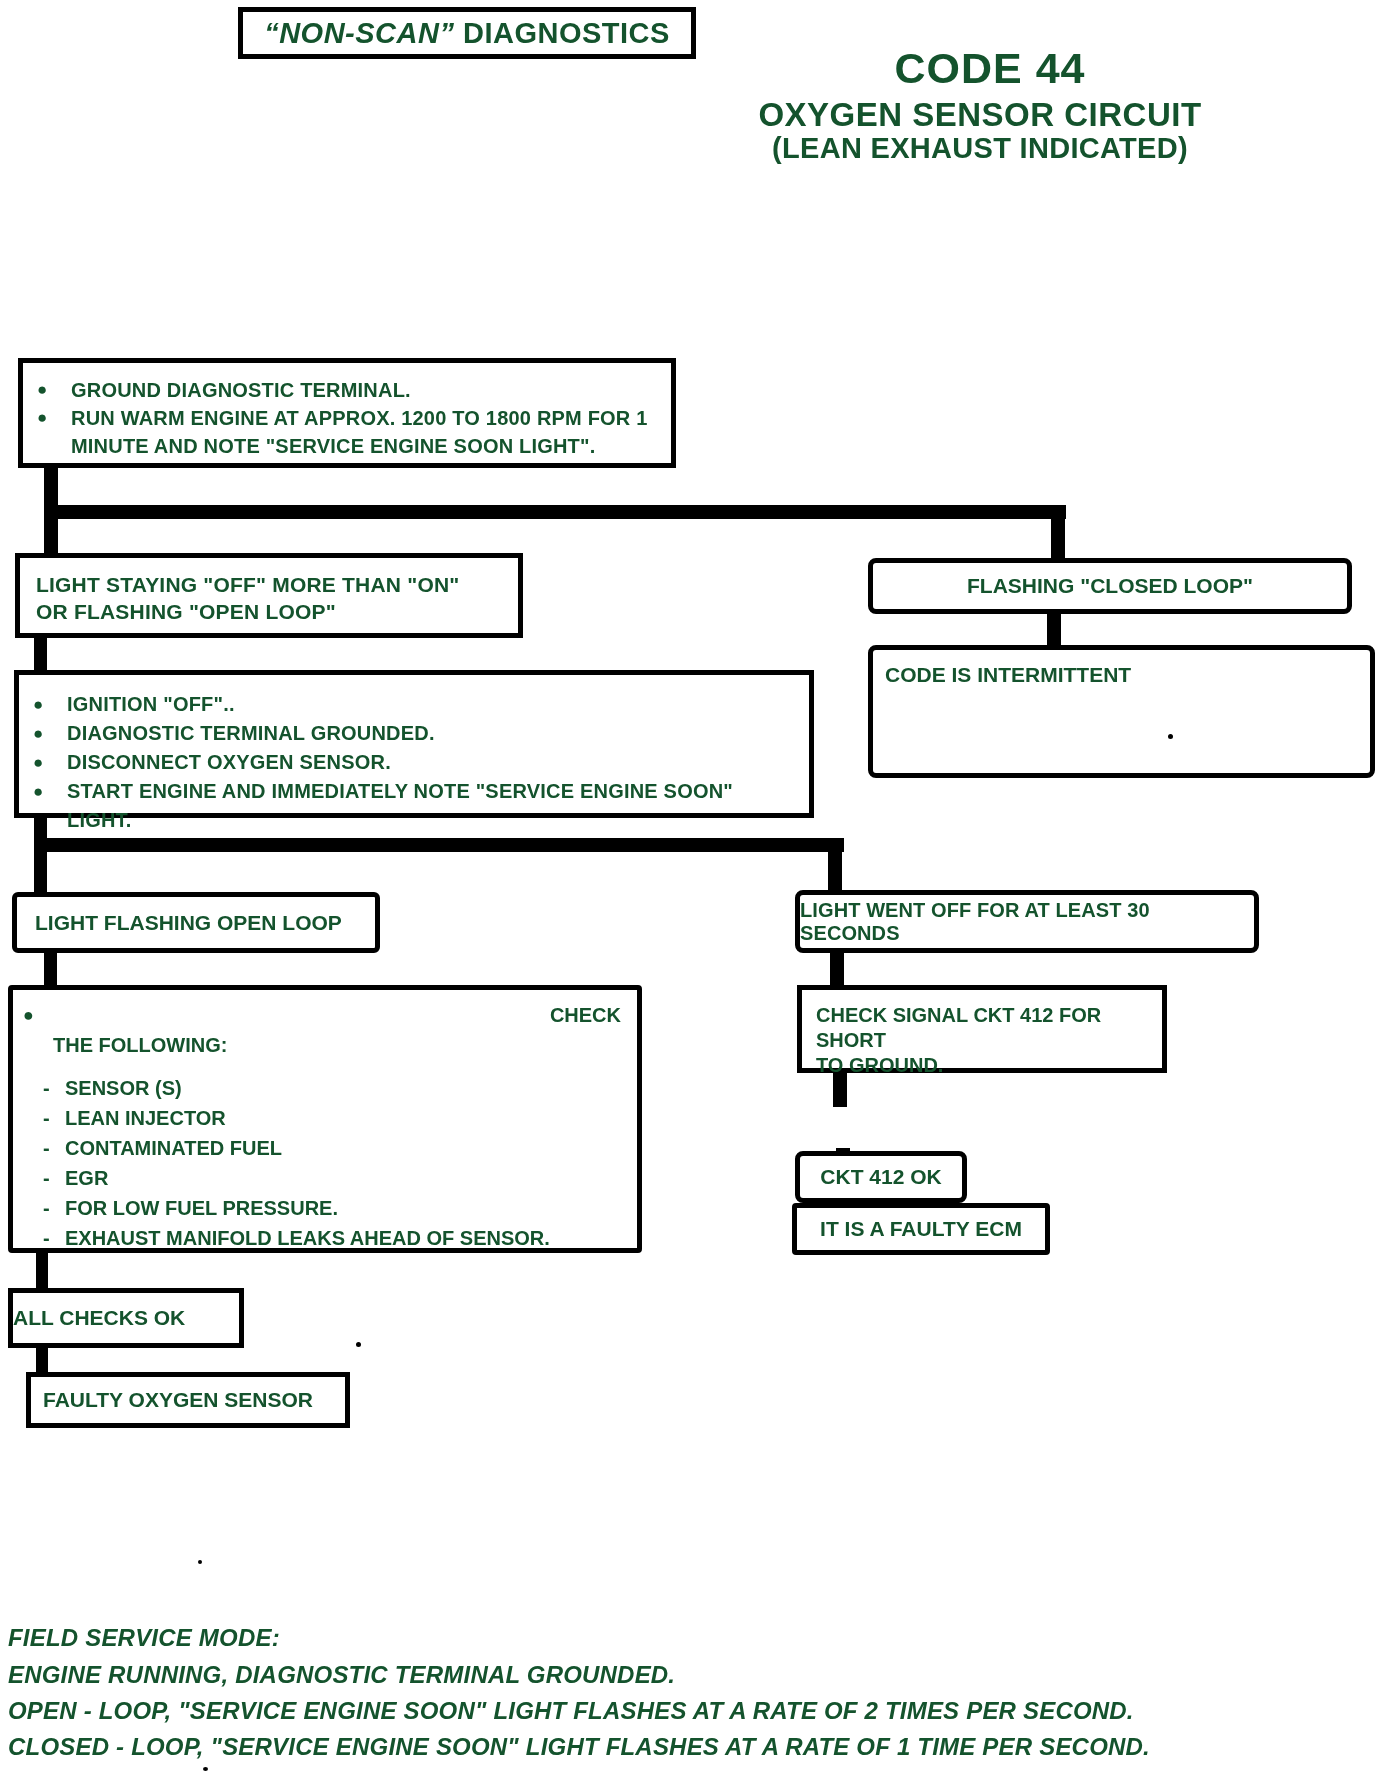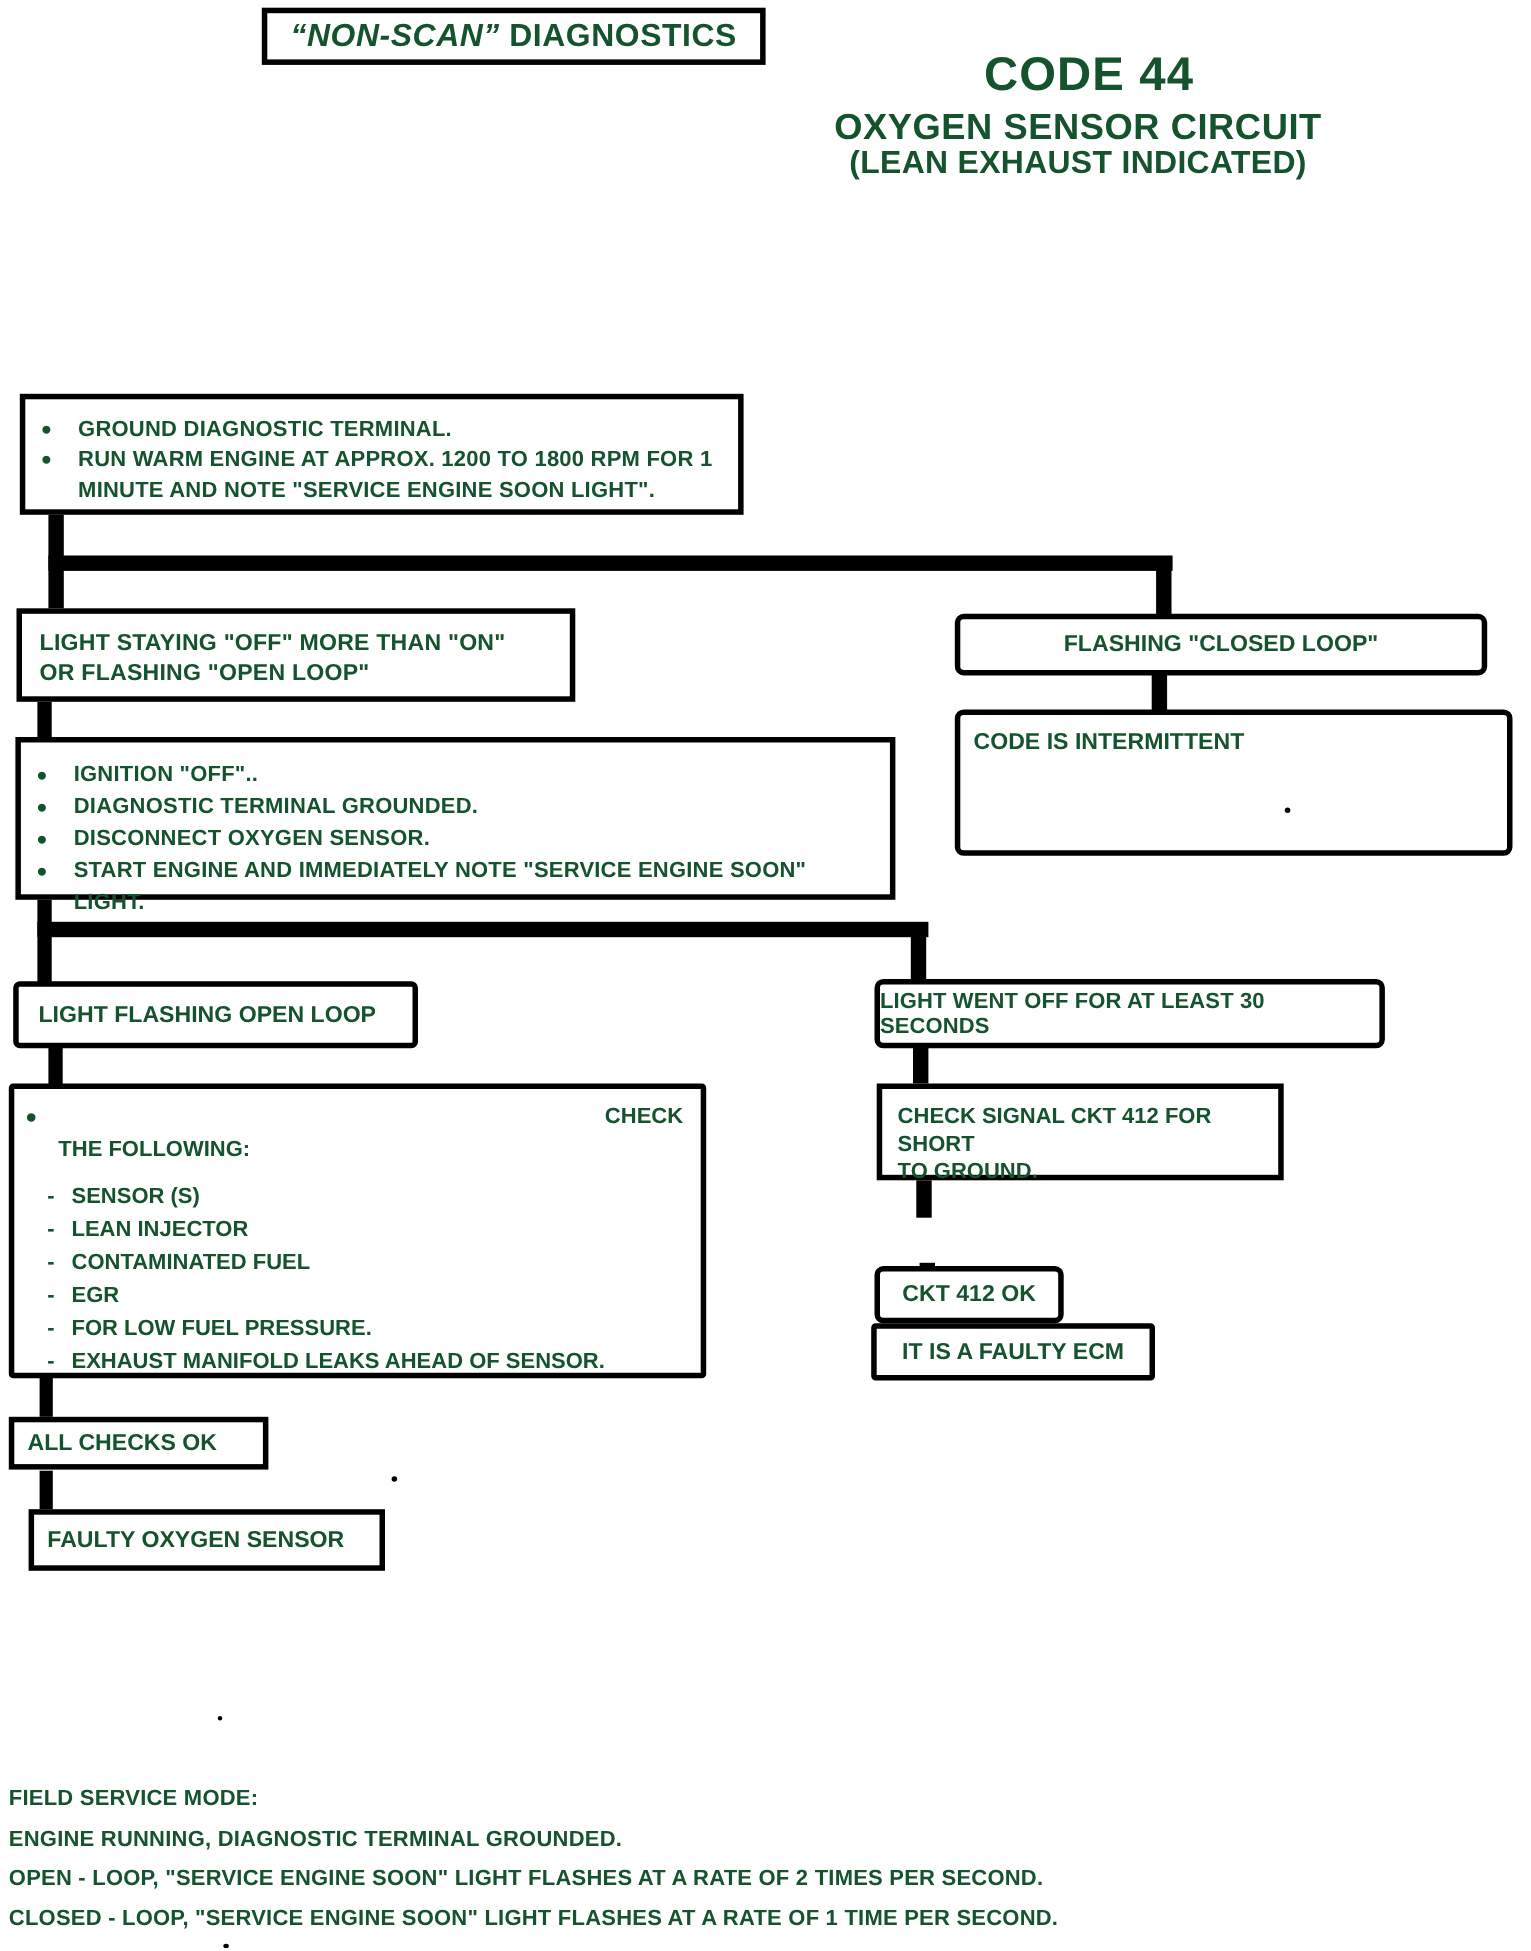--- a/index.html
+++ b/index.html
@@ -64,43 +64,43 @@
   .check-intro{margin:7px 0 16px 40px;font-size:20px;}
   .check-items{margin:4px 0 0 30px;list-style:none;padding:0;}
   .check-items li{display:flex;font-size:20px;line-height:30px;}
   .check-items .marker{flex:0 0 22px;}
   #box-check-signal{left:797px;top:985px;width:370px;height:88px;
     padding:13px 10px 0 14px;font-size:20px;line-height:25px;}
   #box-ckt412{left:795px;top:1103px;width:172px;height:52px;border-radius:8px;
     display:flex;align-items:center;justify-content:center;font-size:21px;margin-top:48px;}
   #box-faulty-ecm{left:792px;top:1183px;width:258px;height:52px;border-radius:4px;
     display:flex;align-items:center;justify-content:center;font-size:21px;margin-top:20px;}
-  #box-all-checks{left:8px;top:1288px;width:236px;height:48px;
-    display:flex;align-items:center;padding-left:12px;box-sizing:border-box;font-size:21px;}
+  #box-all-checks{left:8px;top:1288px;width:236px;height:60px;
+    display:flex;align-items:center;box-sizing:border-box;font-size:21px;}
   #box-faulty-o2{left:26px;top:1372px;width:324px;height:56px;
     display:flex;align-items:center;padding-left:12px;box-sizing:border-box;font-size:21px;}
 
   
   #l-v1{left:44px;top:464px;width:14px;height:92px;}
   #l-h1{left:44px;top:505px;width:1022px;height:14px;}
   #l-v2{left:1051px;top:512px;width:14px;height:50px;}
   #l-v3{left:1047px;top:608px;width:14px;height:40px;}
   #l-v4{left:34px;top:632px;width:13px;height:42px;}
   #l-v5{left:34px;top:814px;width:13px;height:82px;}
   #l-h2{left:34px;top:838px;width:810px;height:14px;}
   #l-v6{left:828px;top:845px;width:14px;height:50px;}
   #l-v7{left:44px;top:948px;width:13px;height:40px;}
   #l-v8{left:830px;top:948px;width:14px;height:40px;}
   #l-v9{left:833px;top:1069px;width:14px;height:38px;}
   #l-v10{left:836px;top:1148px;width:14px;height:38px;}
   #l-v11{left:36px;top:1250px;width:12px;height:41px;}
   #l-v12{left:36px;top:1337px;width:12px;height:38px;}
 
   
-  .fline{position:absolute;left:8px;font-size:20px;letter-spacing:.2px;white-space:nowrap;}
+  .fline{position:absolute;left:8px;font-size:24px;letter-spacing:.2px;white-space:nowrap;font-style:italic;}
   #f0{top:1624px;}
   #f1{top:1661px;}
   #f2{top:1697px;}
   #f3{top:1733px;}
 
   
   #sp1{left:1168px;top:734px;width:5px;height:5px;}
   #sp2{left:356px;top:1342px;width:5px;height:5px;}
   #sp3{left:198px;top:1560px;width:4px;height:4px;}
   #sp4{left:203px;top:1767px;width:5px;height:4px;}

